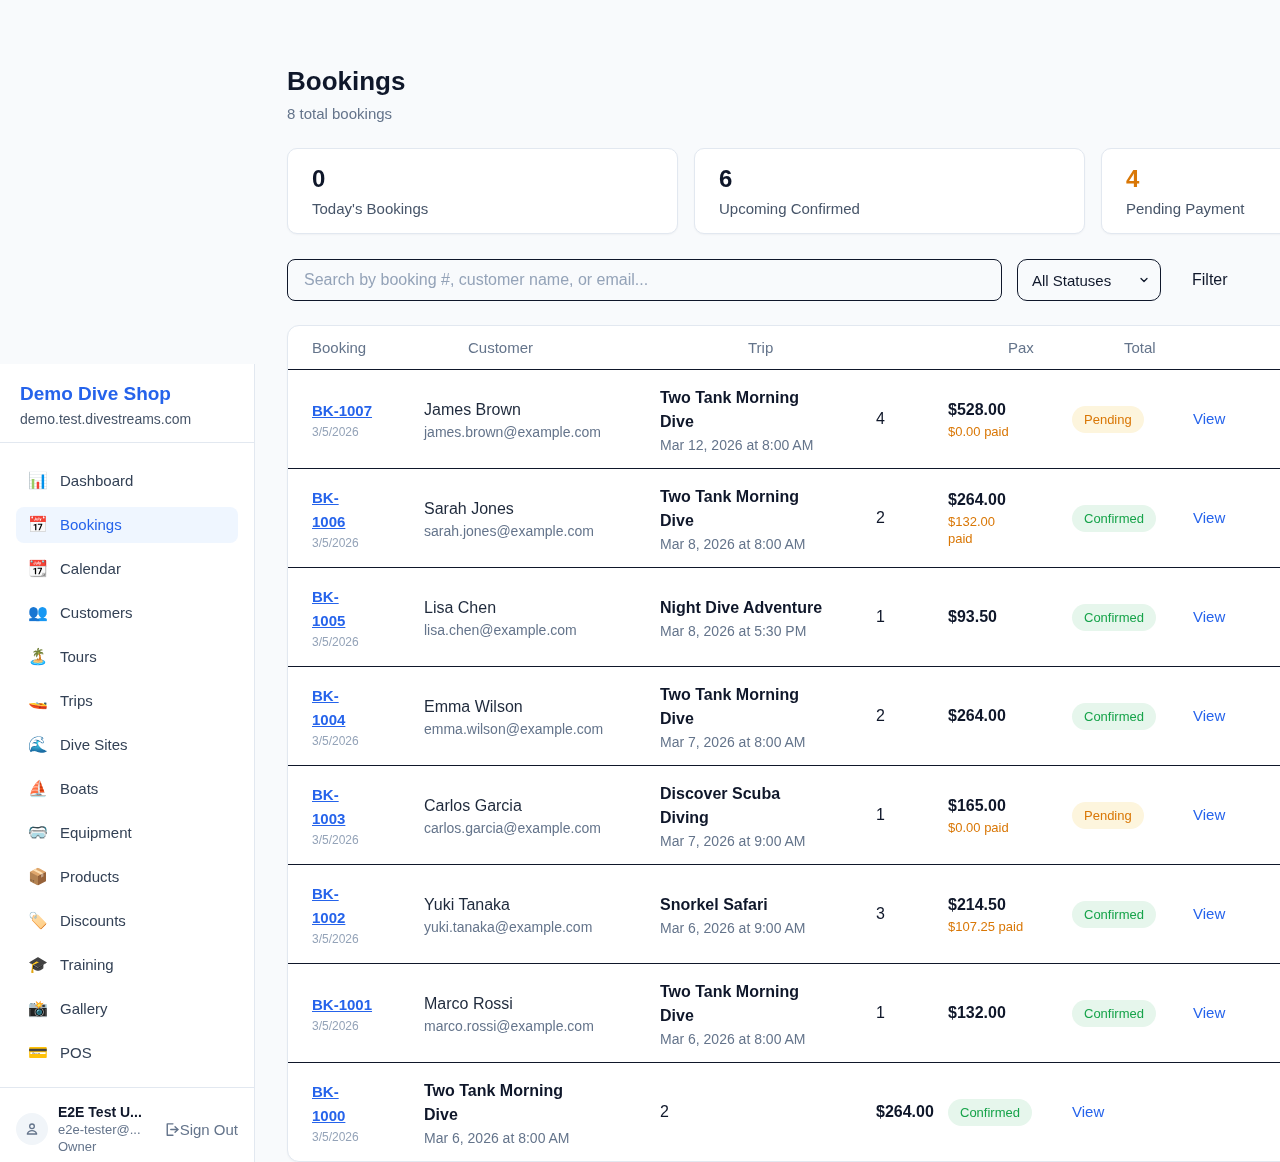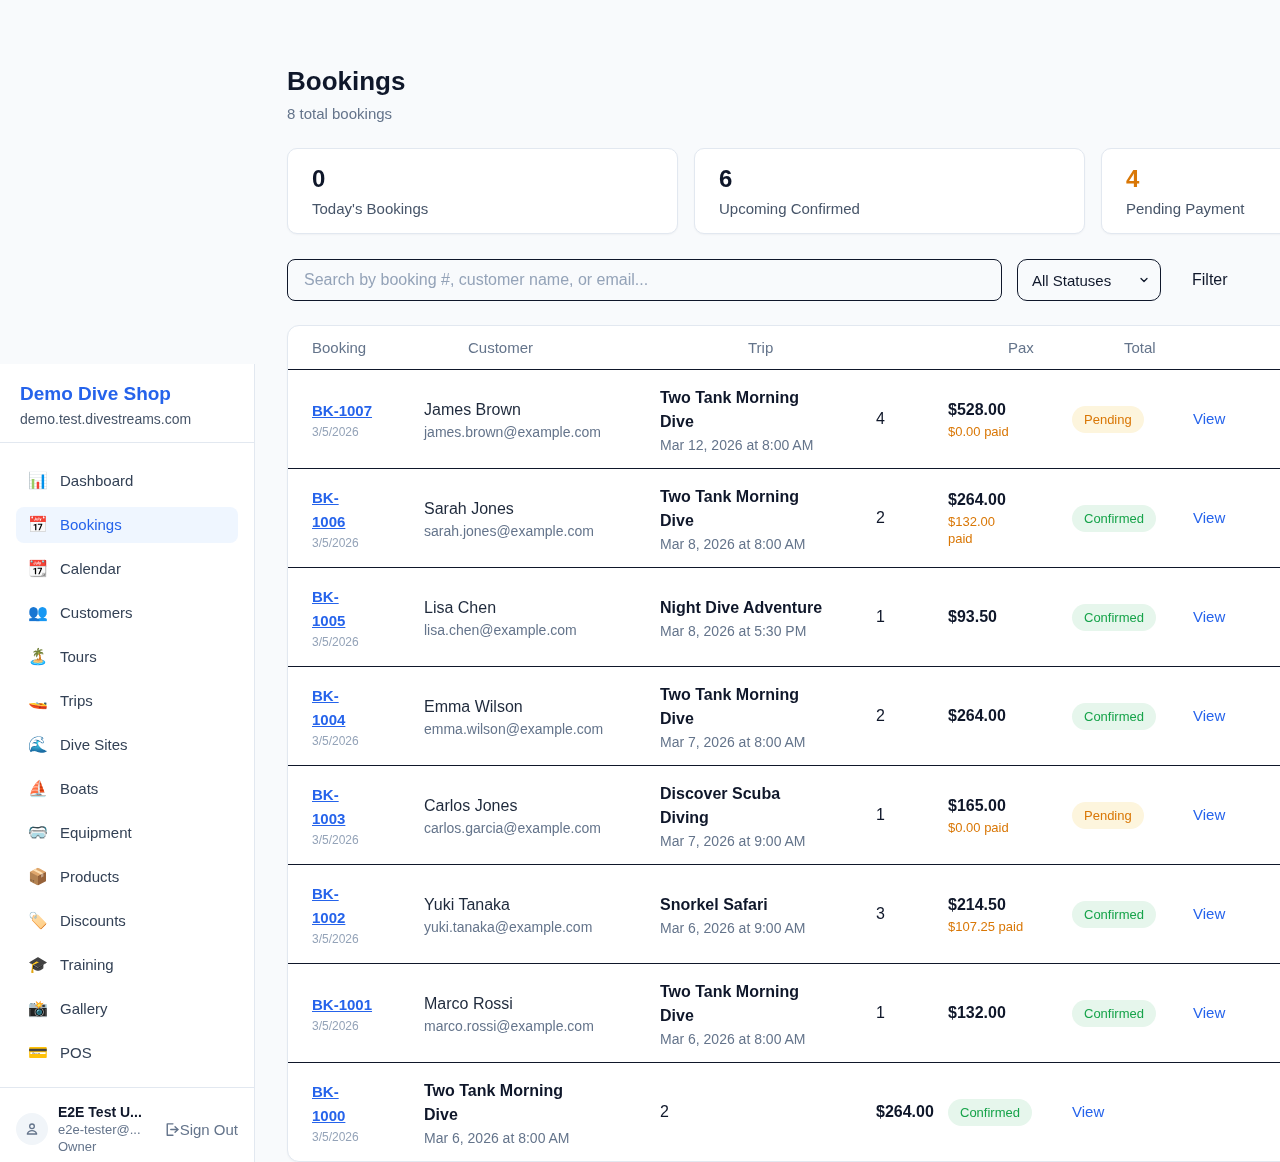--- a/index.html
+++ b/index.html
@@ -355,21 +355,21 @@
       <a href="#" class="view-link">View</a>
     </div>
   </div>
           <div class="t-grid t-row">
     <div class="cell">
       <a href="#" class="booking-id">BK-
 1003</a>
       <div class="booking-date">3/5/2026</div>
     </div>
     <div class="cell">
-      <div class="cust-name">Carlos Jones</div>
+      <div class="cust-name">Carlos Garcia</div>
       <div class="cust-email">carlos.garcia@example.com</div>
     </div>
     <div class="cell">
       <div class="trip-name">Discover Scuba
 Diving</div>
       <div class="trip-when">Mar 7, 2026 at 9:00 AM</div>
     </div>
     <div class="cell pax">1</div>
     <div class="cell">
       <div class="amount">$165.00</div>

